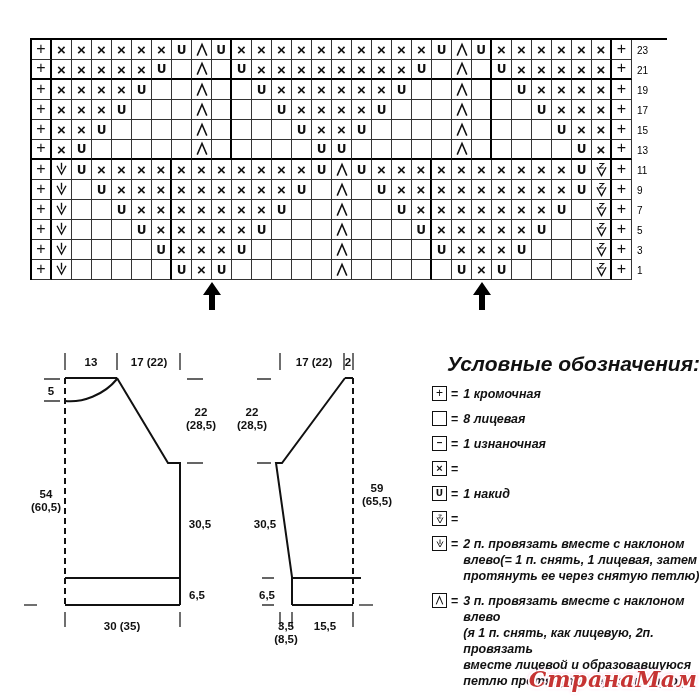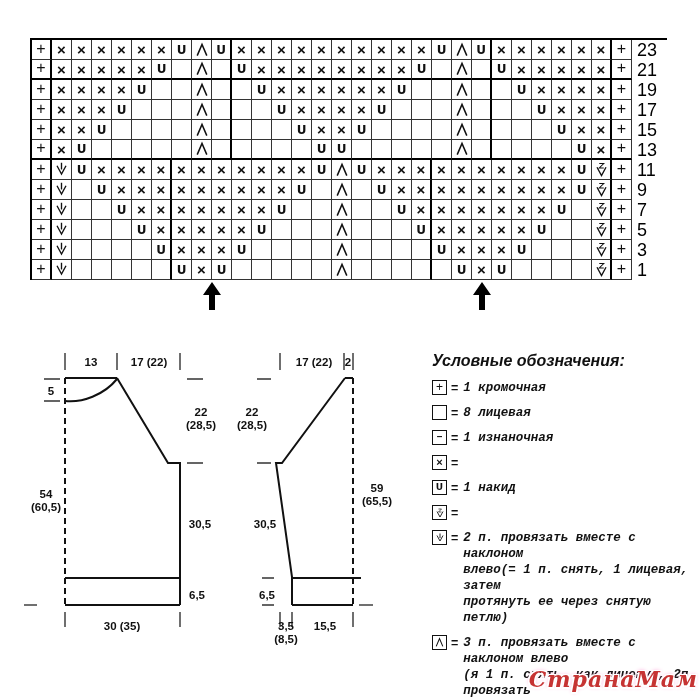--- a/index.html
+++ b/index.html
@@ -9,37 +9,37 @@
   
   .chart{position:absolute;left:30px;top:38px;border-left:2.5px solid #000;border-top:2.5px solid #000;}
   .crow{display:flex;height:20px;}
   .cc{width:20px;height:20px;box-sizing:border-box;border-right:1px solid #333;border-bottom:1px solid #333;
       display:flex;align-items:center;justify-content:center;background:#fff;}
   .cc.bR{border-right:2.5px solid #000;}
   .crow.bB .cc{border-bottom:2.5px solid #000;}
   .t-plus{font-size:16px;font-weight:400;line-height:1;margin-top:-2px;}
   .t-x{font-size:15px;font-weight:600;line-height:1;}
   .t-u{font-size:12px;font-weight:700;line-height:1;font-family:"DejaVu Sans",sans-serif;}
-  .rnum{width:30px;display:flex;align-items:center;padding-left:5px;font-size:18px;color:#000;}
+  .rnum{width:30px;display:flex;align-items:center;padding-left:5px;font-size:10px;color:#000;}
 
   
   .arrow{position:absolute;top:282px;}
 
   
   .schem{position:absolute;left:20px;top:340px;}
   .schem text{font-family:"Liberation Sans",sans-serif;font-size:11.5px;font-weight:bold;fill:#111;}
 
   
   .legend{position:absolute;left:432px;top:352px;width:268px;}
-  .legend-title{font-size:16px;font-weight:bold;font-style:italic;margin-bottom:10px;}
+  .legend-title{font-size:21px;font-weight:bold;font-style:italic;margin-bottom:10px;text-align:right;}
   .lg-item{display:flex;align-items:flex-start;margin-bottom:9px;font-size:12.5px;font-style:italic;font-weight:600;line-height:1.28;}
   .lg-sym{flex:0 0 15px;width:15px;height:15px;box-sizing:border-box;border:1.4px solid #111;display:flex;
           align-items:center;justify-content:center;margin-top:0px;background:#fff;font-style:normal;}
   .lg-eq{margin:0 5px 0 4px;font-style:normal;font-weight:700;}
-  .lg-text{white-space:pre-line;font-family:Liberation Mono, monospace;}
+  .lg-text{white-space:pre-line;}
 
   
   .footer-url{position:absolute;left:432px;top:702px;font-family:"Liberation Mono","DejaVu Sans Mono",monospace;
               font-size:11.5px;color:#222;}
   .watermark{position:absolute;right:2px;top:666px;font-family:"DejaVu Serif",serif;font-style:italic;font-weight:bold;
              font-size:22px;color:#c63333;letter-spacing:1px;
              text-shadow:-1.5px -1.5px 0 #fff,1.5px -1.5px 0 #fff,-1.5px 1.5px 0 #fff,1.5px 1.5px 0 #fff,0 0 4px #f8c;text-align:right;}
 </style>
 </head>
 <body>

